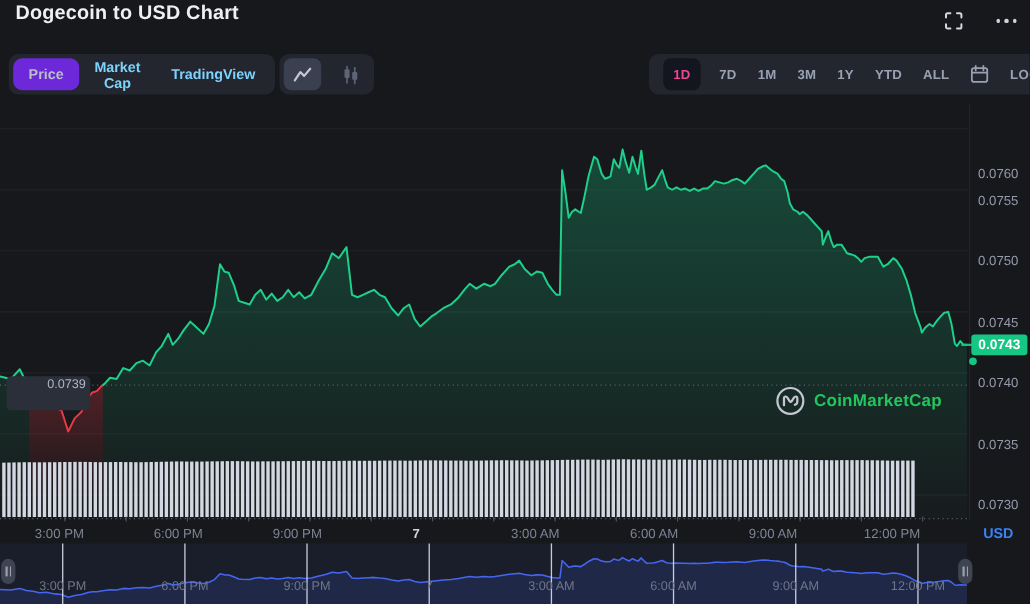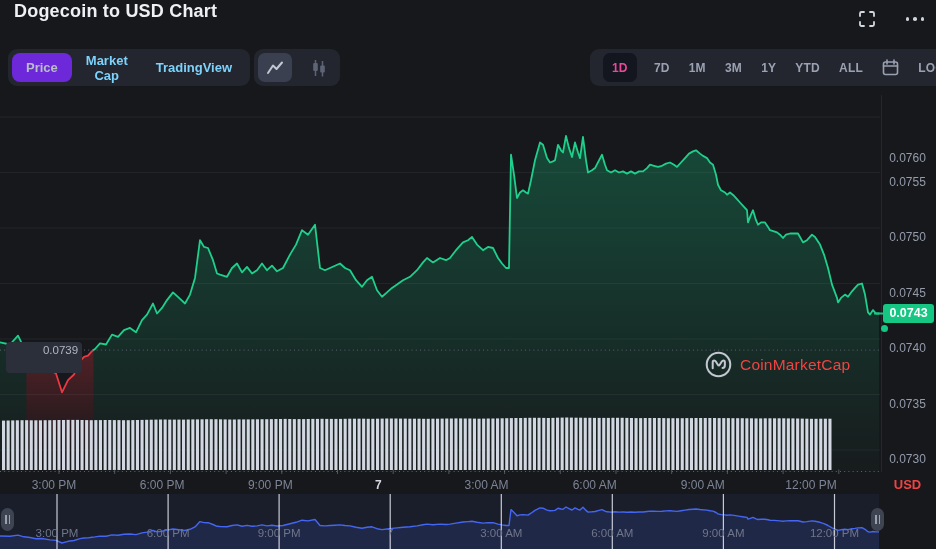--- a/index.html
+++ b/index.html
@@ -41,23 +41,23 @@
   .nav-handle{position:absolute;top:508px;width:13px;height:23px;background:#3e4452;border-radius:6.5px;
        display:flex;align-items:center;justify-content:center;gap:2px;cursor:ew-resize;}
   .nav-handle i{display:block;width:1.5px;height:9px;background:#9aa0ac;}
   #nav-handle-left{left:1px;}
   #nav-handle-right{left:871px;}
   .price-badge{position:absolute;left:883px;width:51px;height:19px;background:#16c784;border-radius:3px;
        color:#fff;font-size:12.5px;font-weight:700;text-align:center;line-height:19px;}
   .price-dot{position:absolute;left:881px;width:7px;height:7px;border-radius:50%;background:#16c784;}
   .open-label{position:absolute;left:6px;width:43px;height:31px;background:#2b2f3a;border-radius:4px;
        color:#b0b6c3;font-size:11.5px;text-align:center;line-height:17px;padding-left:33px;}
-  .usd{position:absolute;left:879px;top:477px;width:57px;text-align:center;font-size:13px;font-weight:700;color:#ef4444;}
+  .usd{position:absolute;left:879px;top:477px;width:57px;text-align:center;font-size:13px;font-weight:700;color:#3b82f6;}
   .watermark{position:absolute;left:705px;top:351px;display:flex;align-items:center;gap:8px;}
-  .watermark span{font-size:15.5px;font-weight:400;color:#ef4444;letter-spacing:.2px;}
+  .watermark span{font-size:15.5px;font-weight:700;color:#22c55e;letter-spacing:.2px;}
 </style>
 </head>
 <body>
 
 <div id="stage">
 
   <svg id="chart-svg">
       <defs>
         <linearGradient id="gg" gradientUnits="userSpaceOnUse" x1="0" y1="117" x2="0" y2="472">
           <stop offset="0" stop-color="#16c784" stop-opacity="0.30"></stop>

